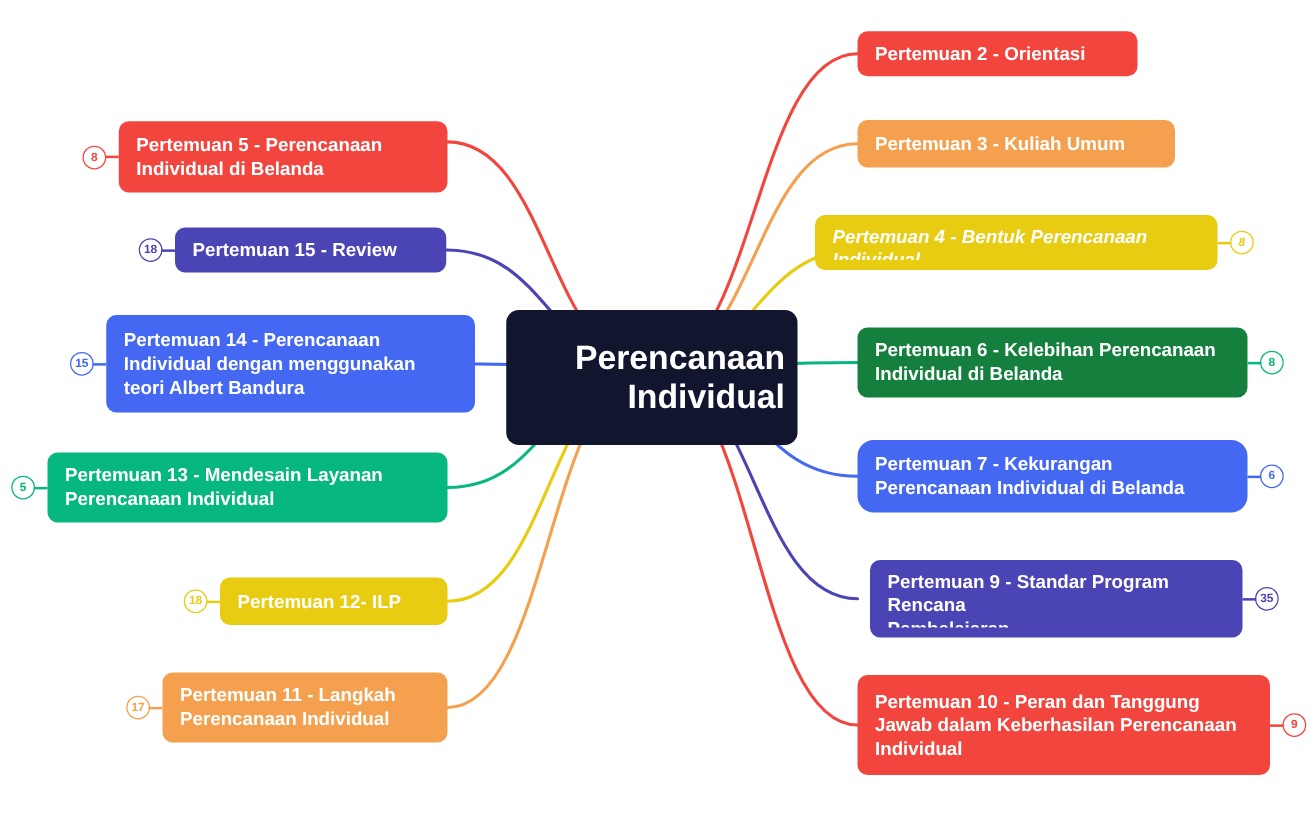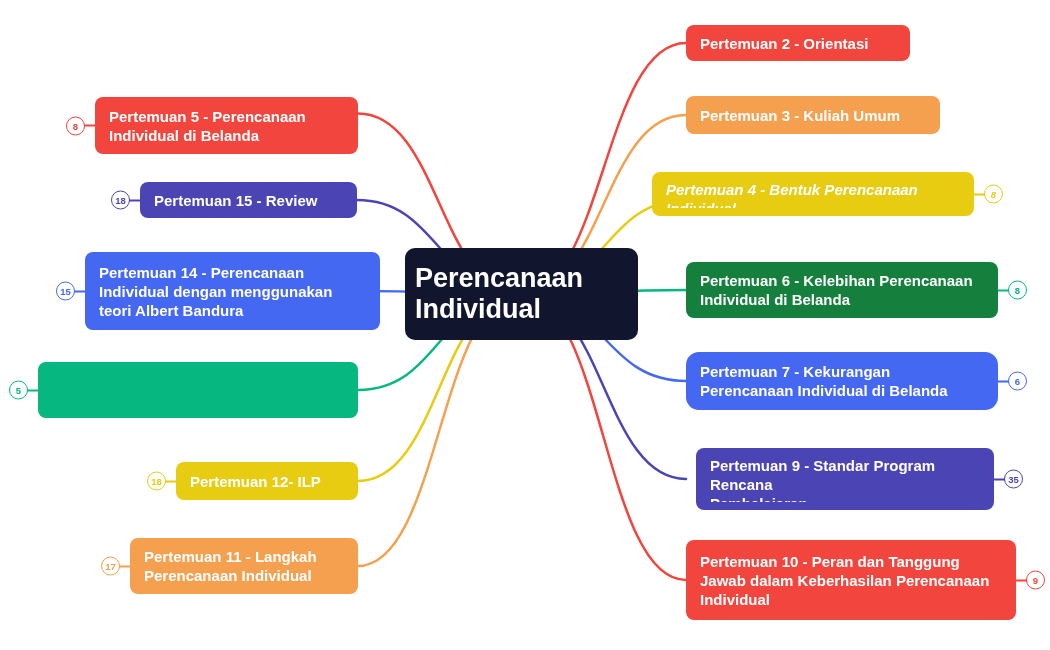--- a/index.html
+++ b/index.html
@@ -13,28 +13,28 @@
   }
   #connectors {
     position: absolute;
     left: 0; top: 0;
     width: 1050px; height: 650px;
     z-index: 1;
   }
   .center-node {
     position: absolute;
     left: 405px; top: 248px;
-    width: 233px; height: 92px;
+    width: 233px; height: 108px;
     background: #12152e;
     color: #ffffff;
     border-radius: 10px;
     display: flex;
     align-items: center;
     justify-content: center;
-    text-align: left;
+    text-align: right;
     font-size: 27px;
     font-weight: bold;
     line-height: 1.15;
     z-index: 3;
     box-sizing: border-box;
     padding: 6px 10px;
   }
   .node {
     position: absolute;
     border-radius: 8px;
@@ -144,20 +144,21 @@
     </div>
       <div class="node side-left" style="left: 140px; top: 182px; width: 217px; height: 36px; background: rgb(75, 68, 180);">
       <span class="node-label">Pertemuan 15 - Review</span>
       <span class="badge" style="color: rgb(75, 68, 180); border-color: rgb(75, 68, 180);">18</span>
     </div>
       <div class="node side-left" style="left: 63px; top: 252px; width: 295px; height: 78px; background: rgb(68, 104, 242); margin-left: 22px;">
       <span class="node-label">Pertemuan 14 - Perencanaan Individual dengan menggunakan teori Albert Bandura</span>
       <span class="badge" style="color: rgb(68, 104, 242); border-color: rgb(68, 104, 242);">15</span>
     </div>
       <div class="node side-left" style="left: 38px; top: 362px; width: 320px; height: 56px; background: rgb(6, 183, 127);">
+      <span class="node-label">Pertemuan 13 - Mendesain Layanan Perencanaan Individual</span>
       <span class="badge" style="color: rgb(6, 183, 127); border-color: rgb(6, 183, 127);">5</span>
     </div>
       <div class="node side-left" style="left: 176px; top: 462px; width: 182px; height: 38px; background: rgb(232, 204, 17);">
       <span class="node-label">Pertemuan 12- ILP</span>
       <span class="badge" style="color: rgb(232, 204, 17); border-color: rgb(232, 204, 17);">18</span>
     </div>
       <div class="node side-left" style="left: 130px; top: 538px; width: 228px; height: 56px; background: rgb(245, 160, 78); justify-content: center;">
       <span class="node-label">Pertemuan 11 - Langkah Perencanaan Individual</span>
       <span class="badge" style="color: rgb(245, 160, 78); border-color: rgb(245, 160, 78);">17</span>
     </div>

